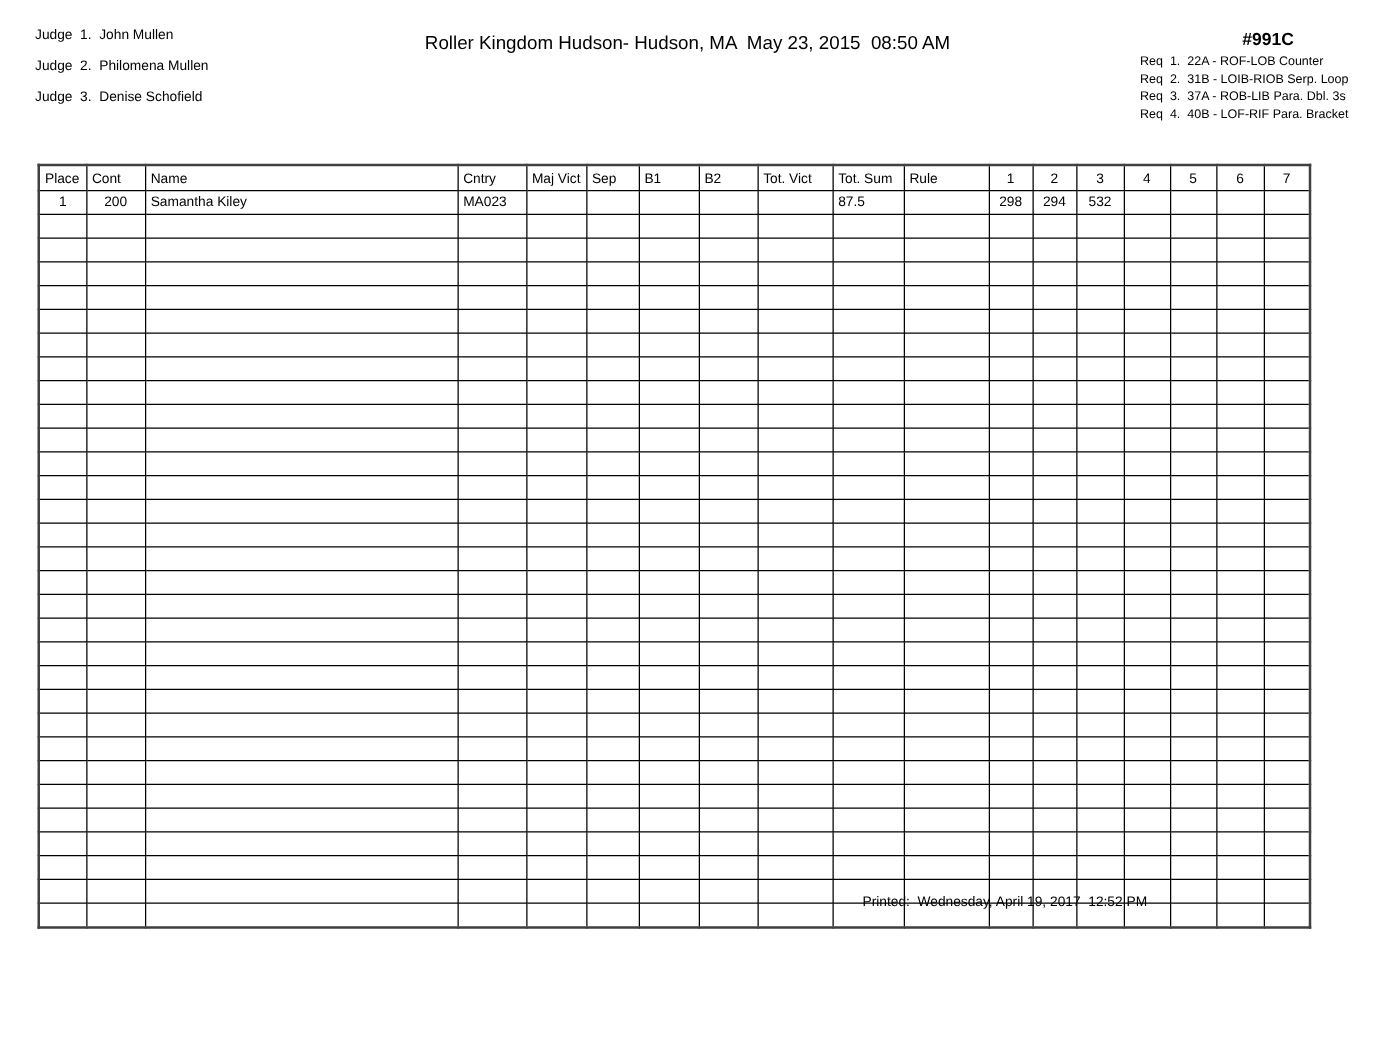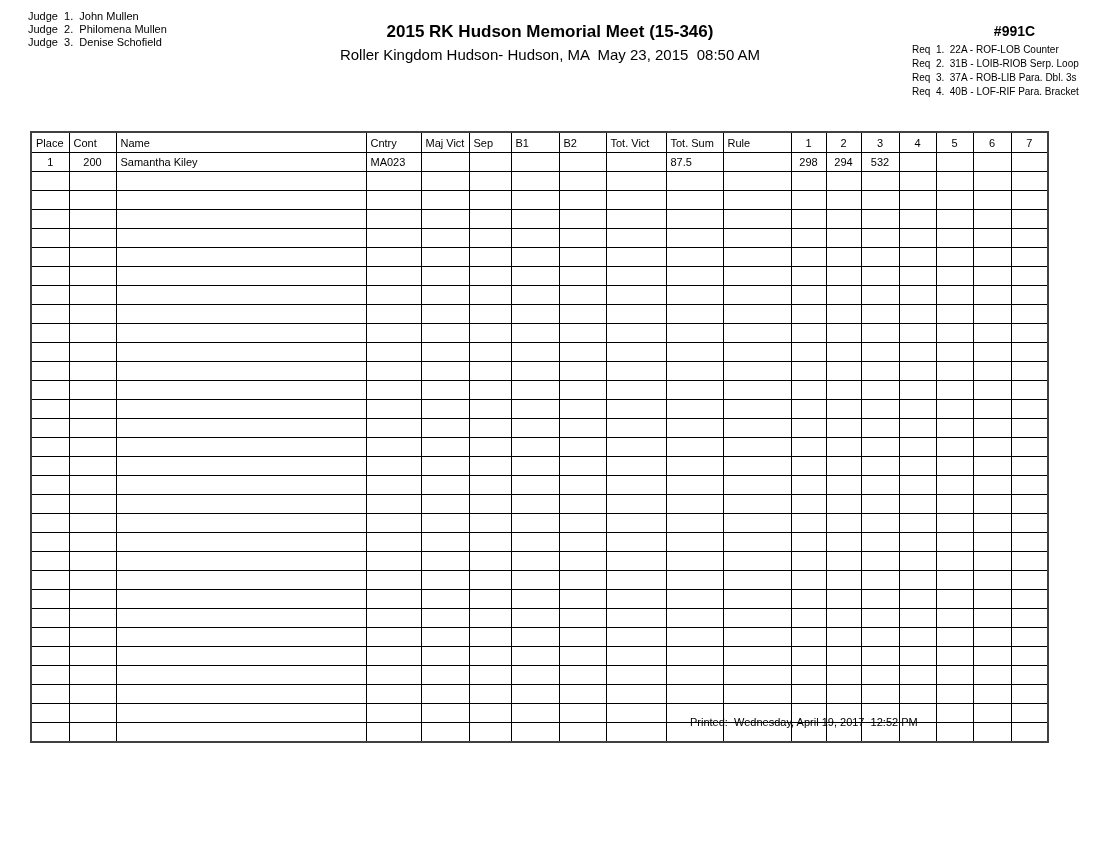--- a/index.html
+++ b/index.html
@@ -18,21 +18,21 @@
   }
 
   
   .judges {
     position: absolute;
     top: 10px;
     left: 28px;
     font-size: 11px;
     line-height: 13px;
   }
-  .judges div { white-space: pre; }
+  .judges div { white-space: pre; margin-top: 12px; }
 
   
   .header {
     position: absolute;
     top: 22px;
     left: 0;
     width: 1100px;
     text-align: center;
   }
   .meet-title   { font-size: 17px; font-weight: bold; }
@@ -104,21 +104,20 @@
 
 <div class="page">
 
   <div class="judges">
     <div>Judge  1.  John Mullen</div>
     <div>Judge  2.  Philomena Mullen</div>
     <div>Judge  3.  Denise Schofield</div>
   </div>
 
   <div class="header">
-    <div class="meet-title">2015 RK Hudson Memorial Meet (15-346)</div>
     <div class="venue-line">Roller Kingdom Hudson- Hudson, MA  May 23, 2015  08:50 AM</div>
   </div>
 
   <div class="req-block">
     <div class="event-number">#991C</div>
     <div class="req-line">Req  1.  22A - ROF-LOB Counter</div>
     <div class="req-line">Req  2.  31B - LOIB-RIOB Serp. Loop</div>
     <div class="req-line">Req  3.  37A - ROB-LIB Para. Dbl. 3s</div>
     <div class="req-line">Req  4.  40B - LOF-RIF Para. Bracket</div>
   </div>

